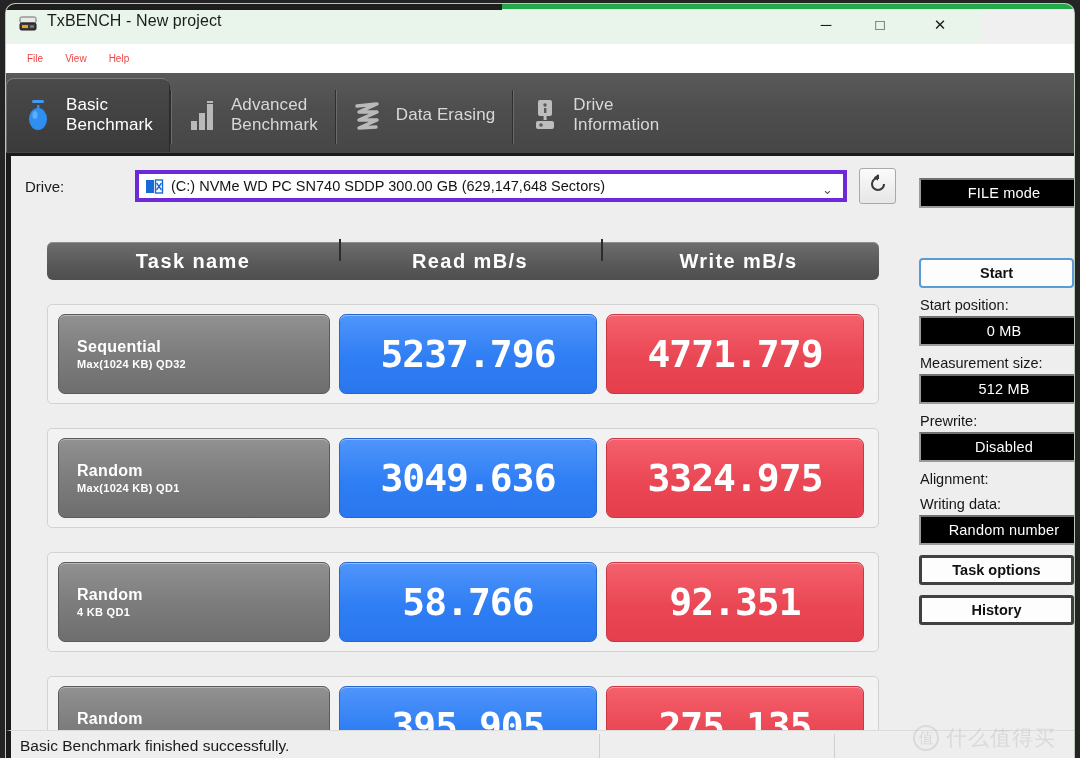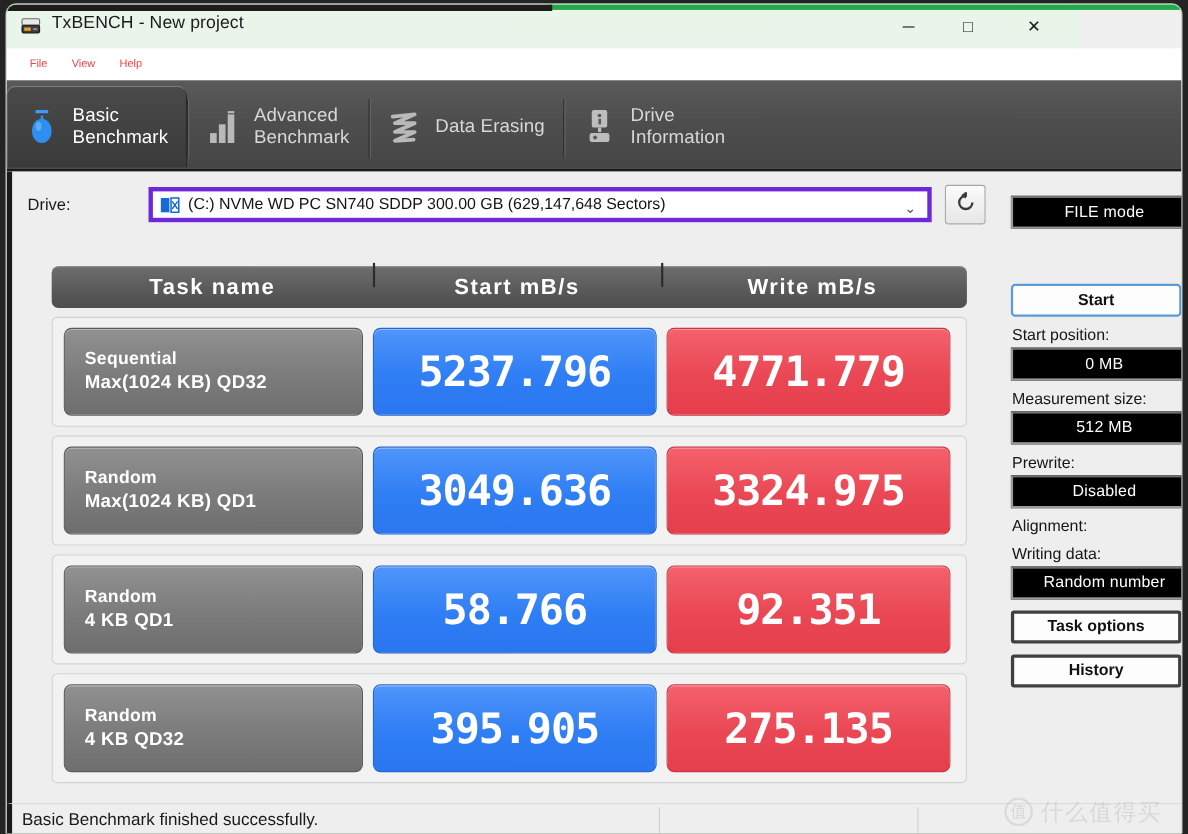--- a/index.html
+++ b/index.html
@@ -172,41 +172,41 @@
   }
   .th.task { width: 292px; }
   .th.read { width: 262px; }
   .th.write { width: 275px; }
   .th.read::before, .th.write::before {
     content: ""; position: absolute; left: 0; top: -11px;
     width: 2px; height: 22px; background: #2c2c2c;
   }
 
   .rowbox {
-    margin-top: 8px;
+    margin-top: 24px;
     height: 100px;
     background: #f2f2f2;
     border: 1px solid #d2d2d2;
     border-radius: 5px;
     display: flex; align-items: center;
     padding: 16px 10px;
     gap: 9px;
   }
   .taskcell {
     width: 272px; height: 80px;
     border-radius: 7px;
     background: linear-gradient(180deg,#919191 0%, #7d7d7d 50%, #6e6e6e 100%);
     border: 1px solid #5b5b5b;
     box-shadow: inset 0 1px 0 rgba(255,255,255,.35);
     display: flex; flex-direction: column; justify-content: center;
     padding-left: 18px;
     color: #ffffff;
   }
   .task-l1 { font-size: 16px; font-weight: bold; letter-spacing: .3px; }
-  .task-l2 { font-size: 17px; font-weight: bold; letter-spacing: .3px; margin-top: 2px; }
+  .task-l2 { font-size: 11px; font-weight: bold; letter-spacing: .3px; margin-top: 2px; }
 
   .valcell {
     width: 258px; height: 80px;
     border-radius: 7px;
     display: flex; align-items: center; justify-content: center;
     color: #ffffff;
     font-family: "DejaVu Sans Mono", monospace;
     font-size: 38px; font-weight: bold;
     letter-spacing: -1px;
   }
@@ -411,21 +411,21 @@
           <svg viewBox="0 0 22 22" width="22" height="22">
             <path d="M17 11 a6 6 0 1 1 -6 -6 l0 -3.2" fill="none" stroke="#3a3a3a" stroke-width="2.1"></path>
             <path d="M11 1.5 l0 6.2 l-4.2 -3.1 z" fill="#3a3a3a"></path>
           </svg>
         </span>
       </div>
 
       <div class="table">
         <div class="thead">
           <div class="th task">Task name</div>
-          <div class="th read">Start mB/s</div>
+          <div class="th read">Read mB/s</div>
           <div class="th write">Write mB/s</div>
         </div>
 
         <div class="rowbox">
           <div class="taskcell">
             <span class="task-l1">Sequential</span>
             <span class="task-l2">Max(1024 KB) QD32</span>
           </div>
           <div class="valcell read">5237.796</div>
           <div class="valcell write">4771.779</div>

